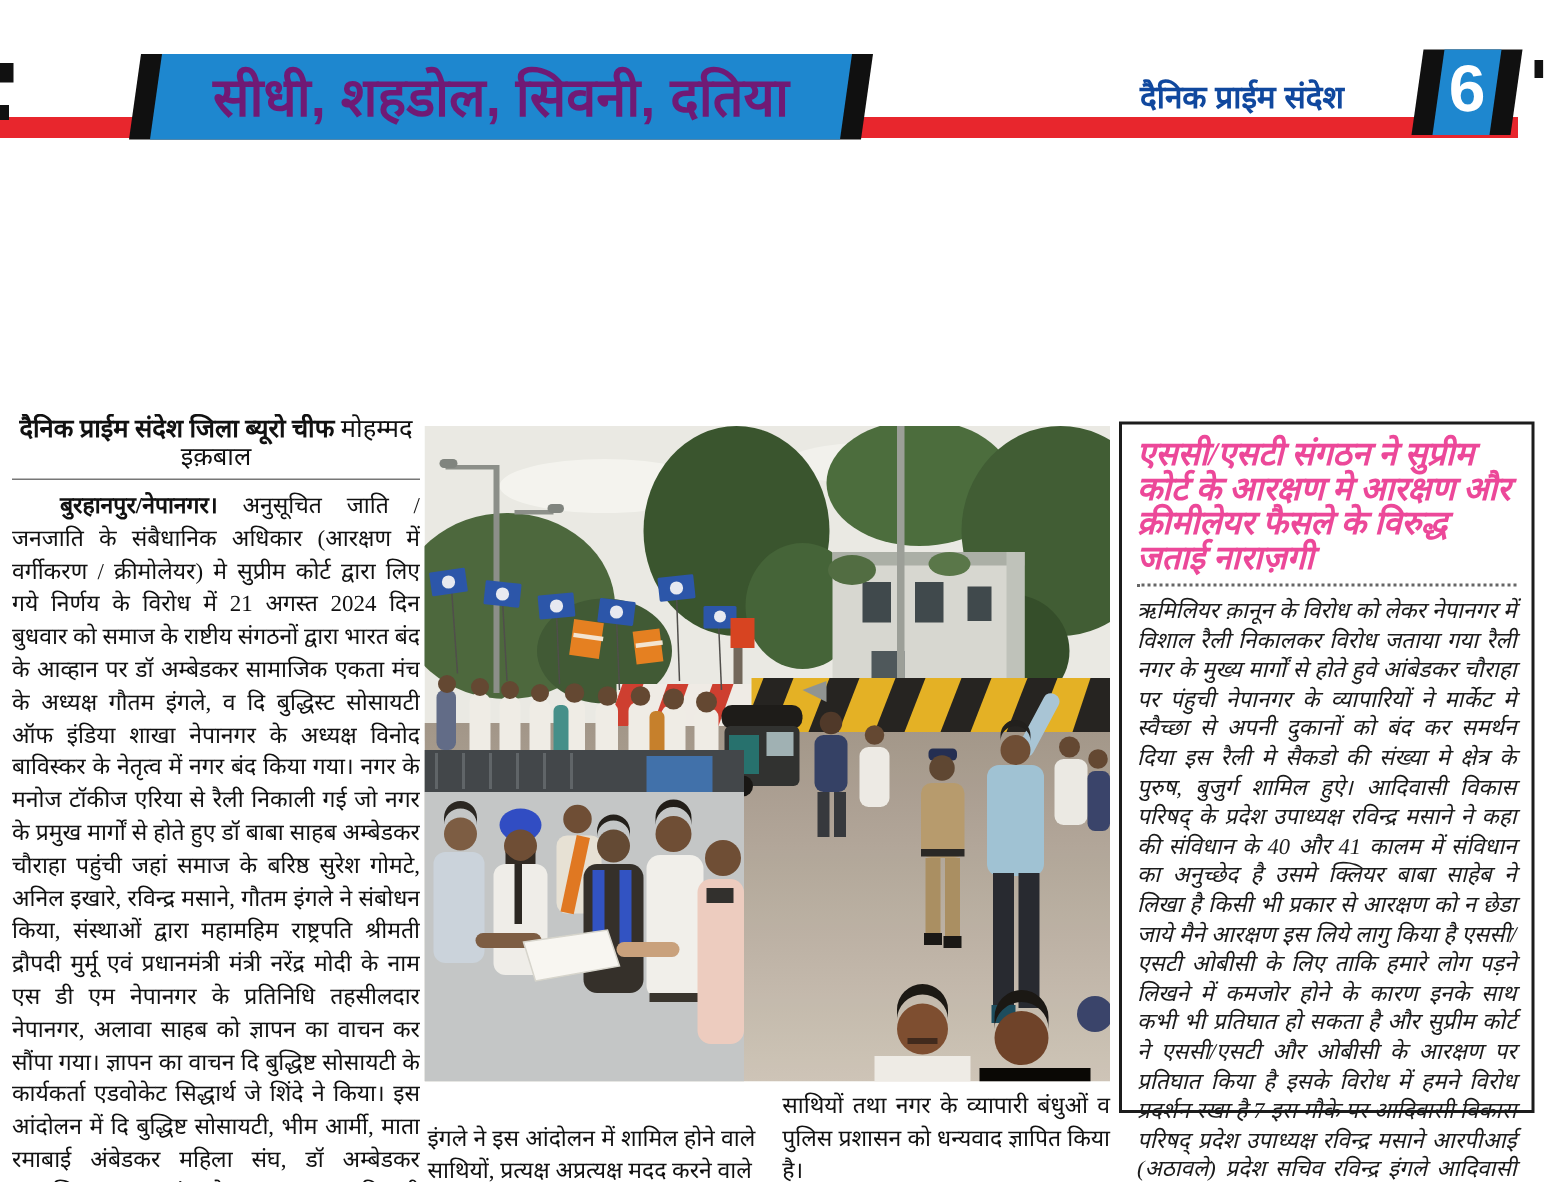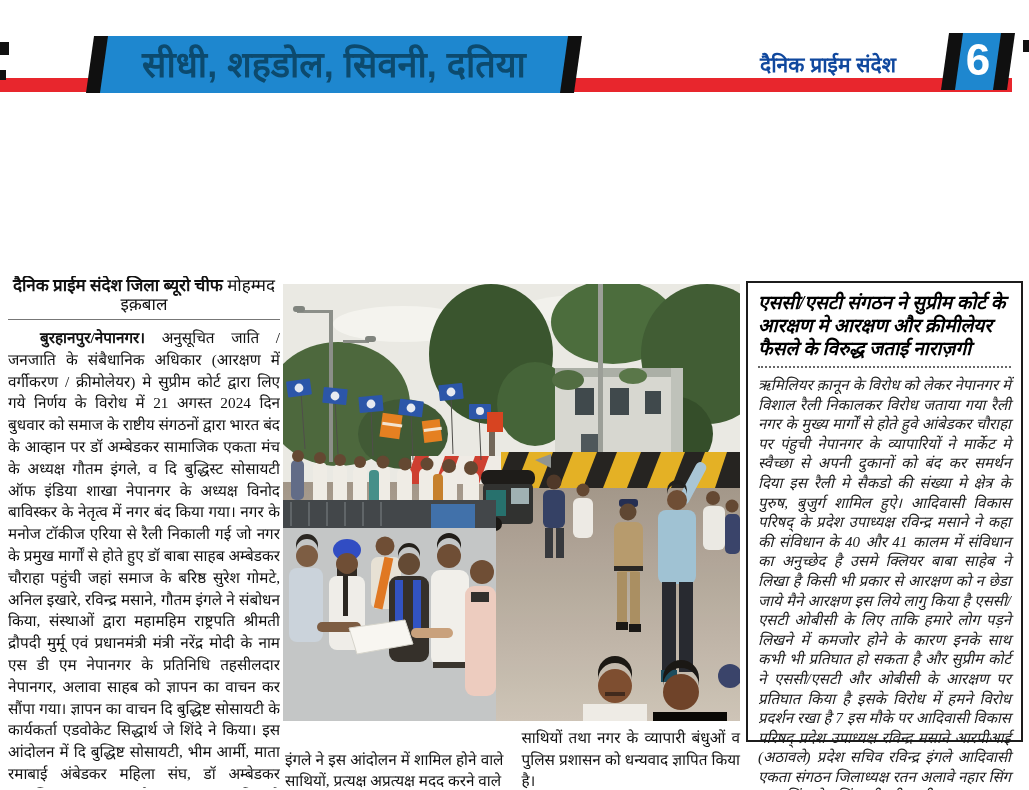--- a/index.html
+++ b/index.html
@@ -5,21 +5,21 @@
   html,body{margin:0;padding:0;background:#ffffff;}
   .page{position:relative;width:1029px;height:790px;background:#fff;overflow:hidden;
         font-family:"Liberation Serif","DejaVu Serif",serif;color:#111;}
   
   .redbar{position:absolute;left:0;top:78px;width:1012px;height:14px;background:#e8262d;}
   .edge-mark{position:absolute;background:#111;}
   .skewbox{position:absolute;}
   .skewbox .blk{position:absolute;left:-2px;right:-2px;top:0;bottom:0;background:#101010;transform:skewX(-8deg);}
   .skewbox .blu{position:absolute;left:12px;right:12px;top:0;bottom:0;background:#1e87cf;transform:skewX(-8deg);}
   .region-box{left:92px;top:36px;width:484px;height:57px;}
-  .region-box .txt{position:absolute;left:0;right:0;top:3px;text-align:center;color:#0c4a6e;
+  .region-box .txt{position:absolute;left:0;right:0;top:3px;text-align:center;color:#701a75;
         font-family:"Liberation Sans","DejaVu Sans",sans-serif;font-weight:bold;font-size:36px;letter-spacing:0px;}
   .paper-name{position:absolute;left:760px;top:50px;width:178px;text-align:left;color:#10489e;
         font-family:"Liberation Sans","DejaVu Sans",sans-serif;font-weight:bold;font-size:21px;}
   .page-num-box{left:947px;top:33px;width:62px;height:57px;}
   .page-num-box .txt{position:absolute;left:0;right:0;top:2px;text-align:center;color:#fff;
         font-family:"Liberation Sans","DejaVu Sans",sans-serif;font-weight:bold;font-size:44px;}
   
   .headline{position:absolute;left:0;top:96px;width:1029px;text-align:center;color:#050505;
         font-family:"Liberation Sans","DejaVu Sans",sans-serif;font-weight:800;}
   .headline .l{font-size:54px;line-height:78px;white-space:nowrap;letter-spacing:-1px;transform:scaleY(1.08);}
@@ -32,21 +32,21 @@
   .bodytext .dl{font-weight:bold;margin-left:32px;}
   
   .photo{position:absolute;left:283px;top:284px;width:457px;height:437px;}
   .photo svg{display:block;}
   
   .caption{position:absolute;left:285px;top:727px;width:455px;display:flex;gap:18px;align-items:flex-end;}
   .caption .c{width:219px;font-size:15.3px;line-height:21.5px;text-align:justify;}
   
   .rightcol{position:absolute;left:746px;top:281px;width:277px;height:461px;border:2px solid #1c1c1c;
         box-sizing:border-box;padding:8px 10px 6px 10px;background:#fff;}
-  .r-head{color:#000000;font-weight:bold;font-style:italic;font-size:19px;line-height:23px;}
+  .r-head{color:#ec4899;font-weight:bold;font-style:italic;font-size:22px;line-height:23px;}
   .r-dots{border:0;border-top:2px dotted #666;margin:6px 0 8px 0;}
   .r-body{font-style:italic;font-size:15px;line-height:19.6px;text-align:justify;color:#1b1b1b;}
   
   .cutline{position:absolute;left:150px;top:785px;width:720px;height:5px;overflow:hidden;opacity:.45;
         font-weight:bold;font-size:17px;letter-spacing:2px;color:#333;}
 </style>
 </head>
 <body>
 
 <div class="page">

